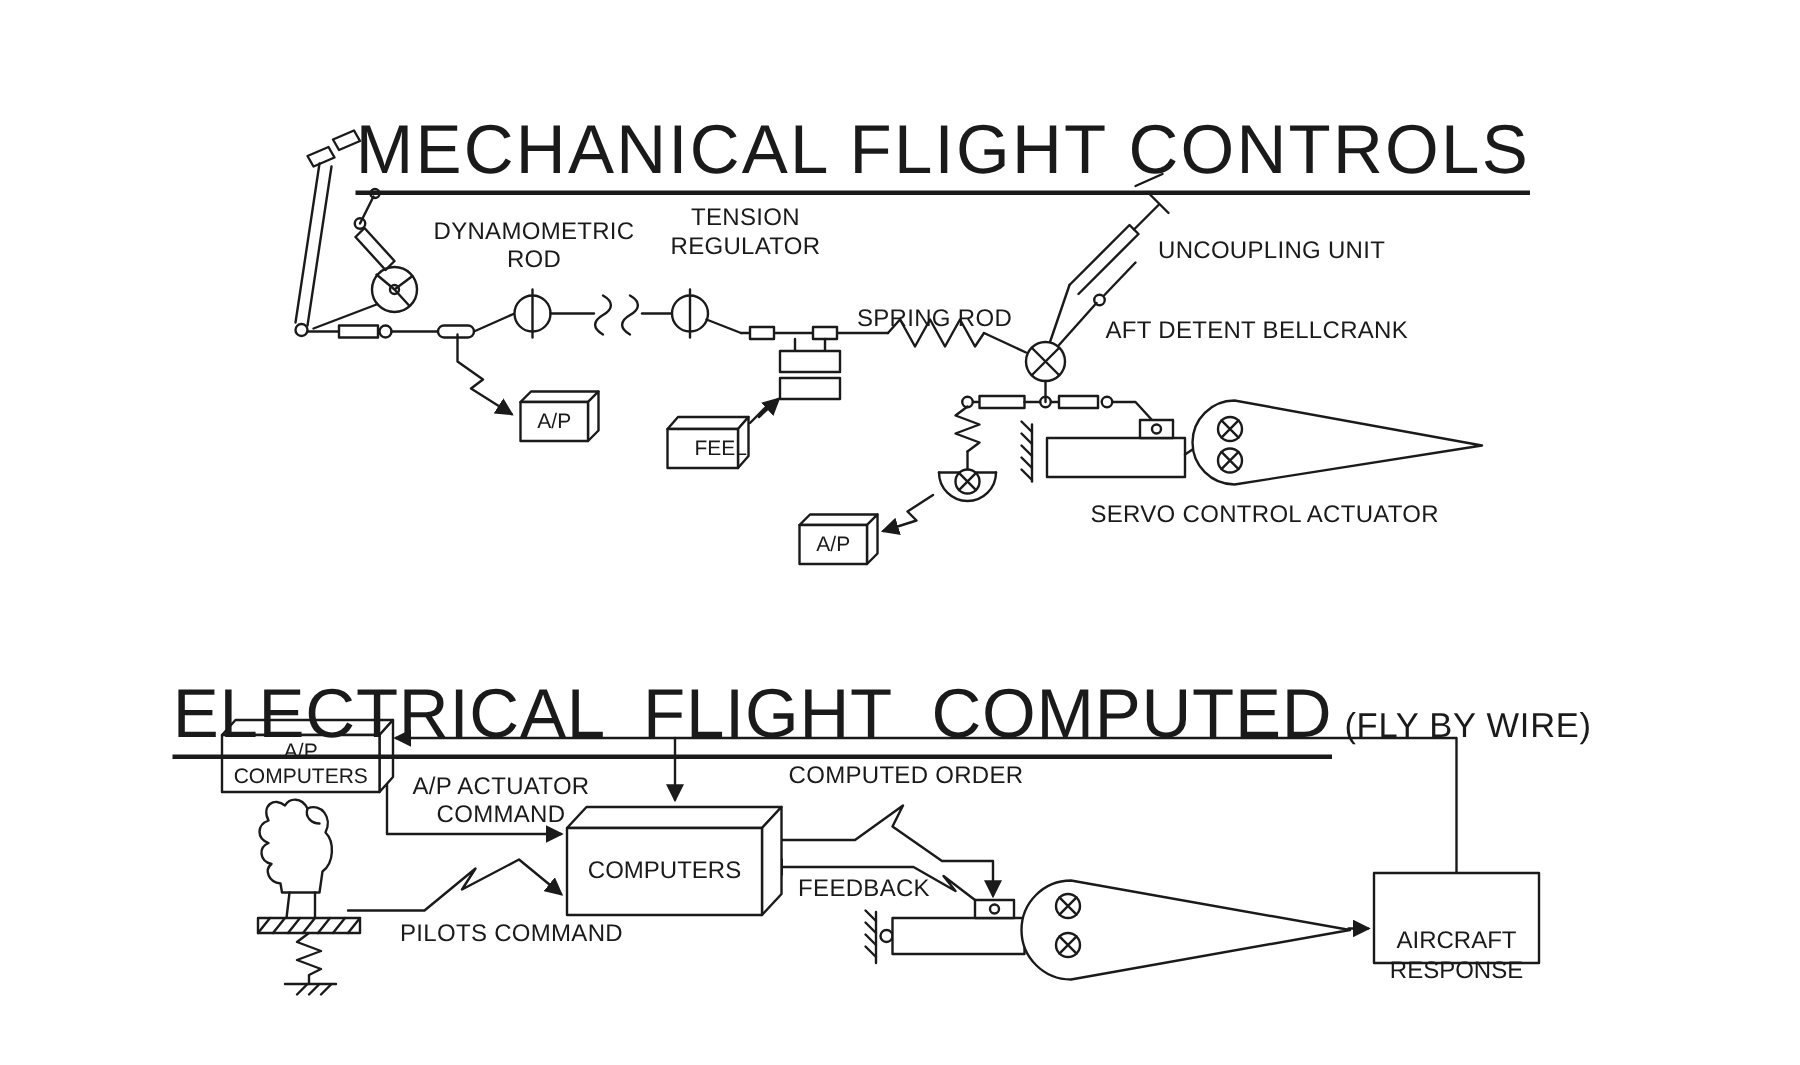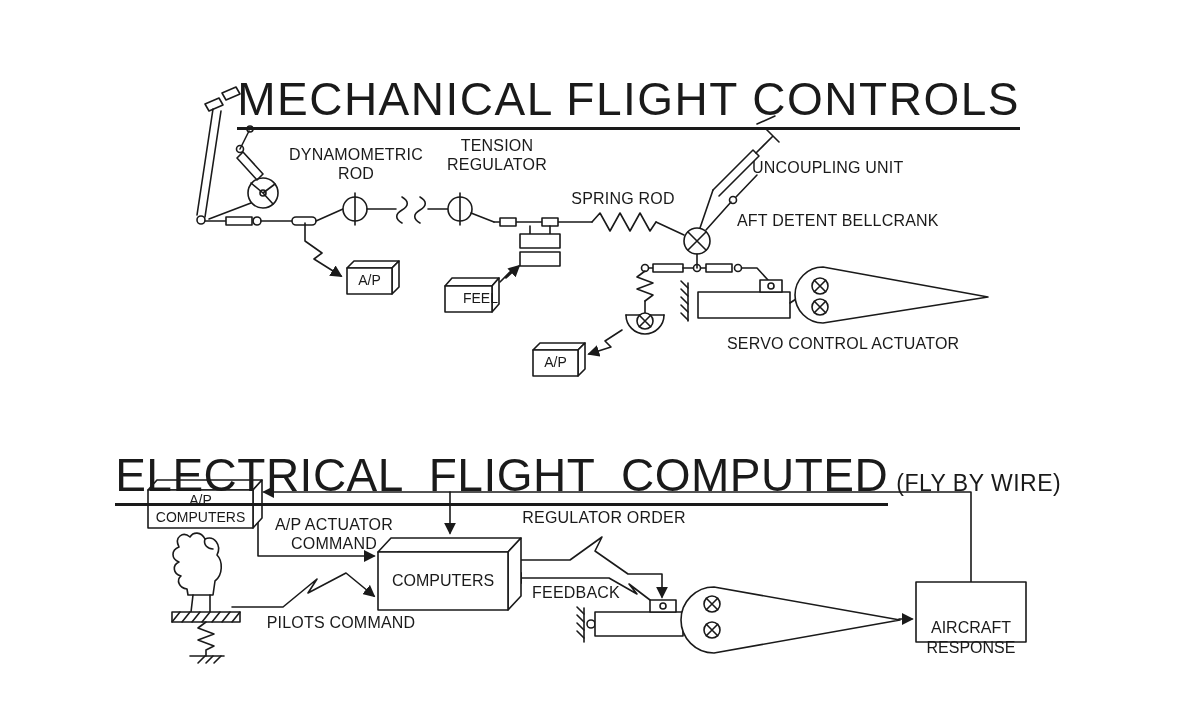--- a/index.html
+++ b/index.html
@@ -243,23 +243,23 @@
   <div class="lbl" style="left:272px;top:146px;width:168px;">
     <span style="display:block">DYNAMOMETRIC</span>
     <span style="display:block">ROD</span>
   </div>
 
   <div class="lbl" style="left:428px;top:137px;width:138px;">
     <span style="display:block">TENSION</span>
     <span style="display:block">REGULATOR</span>
   </div>
 
-  <div class="lbl" style="left:560px;top:190px;width:126px;">SPRING ROD</div>
-
-  <div class="lbl nw" style="left:752px;top:159px;">UNCOUPLING UNIT</div>
+  <div class="lbl" style="left:560px;top:204px;width:126px;">SPRING ROD</div>
+
+  <div class="lbl nw" style="left:772px;top:159px;">UNCOUPLING UNIT</div>
 
   <div class="lbl nw" style="left:727px;top:335px;">SERVO CONTROL ACTUATOR</div>
 
   <div class="lbl nw" style="left:737px;top:212px;">AFT DETENT BELLCRANK</div>
 
   <div class="boxlbl" style="left:347px;top:268px;width:45px;height:26px;">A/P</div>
 
   <div class="boxlbl" style="left:445px;top:286px;width:47px;height:26px;margin-left:12px;">FEEL</div>
 
   <div class="boxlbl" style="left:533px;top:350px;width:45px;height:26px;">A/P</div>
@@ -267,21 +267,21 @@
   <div class="boxlbl col" style="left:148px;top:491px;width:105px;height:36px;">
     <span>A/P</span>
     <span>COMPUTERS</span>
   </div>
 
   <div class="lbl" style="left:263px;top:516px;width:142px;">
     <span style="display:block">A/P ACTUATOR</span>
     <span style="display:block">COMMAND</span>
   </div>
 
-  <div class="lbl" style="left:514px;top:509px;width:180px;">REGULATOR ORDER</div>
+  <div class="lbl" style="left:514px;top:509px;width:180px;">COMPUTED ORDER</div>
 
   <div class="boxlbl" style="left:378px;top:552px;width:130px;height:58px;font-size:16px;">COMPUTERS</div>
 
   <div class="lbl" style="left:524px;top:584px;width:104px;">FEEDBACK</div>
 
   <div class="lbl" style="left:256px;top:614px;width:170px;">PILOTS COMMAND</div>
 
   <div class="boxlbl col" style="left:916px;top:608px;width:110px;height:60px;font-size:16px;">
     <span>AIRCRAFT</span>
     <span>RESPONSE</span>

